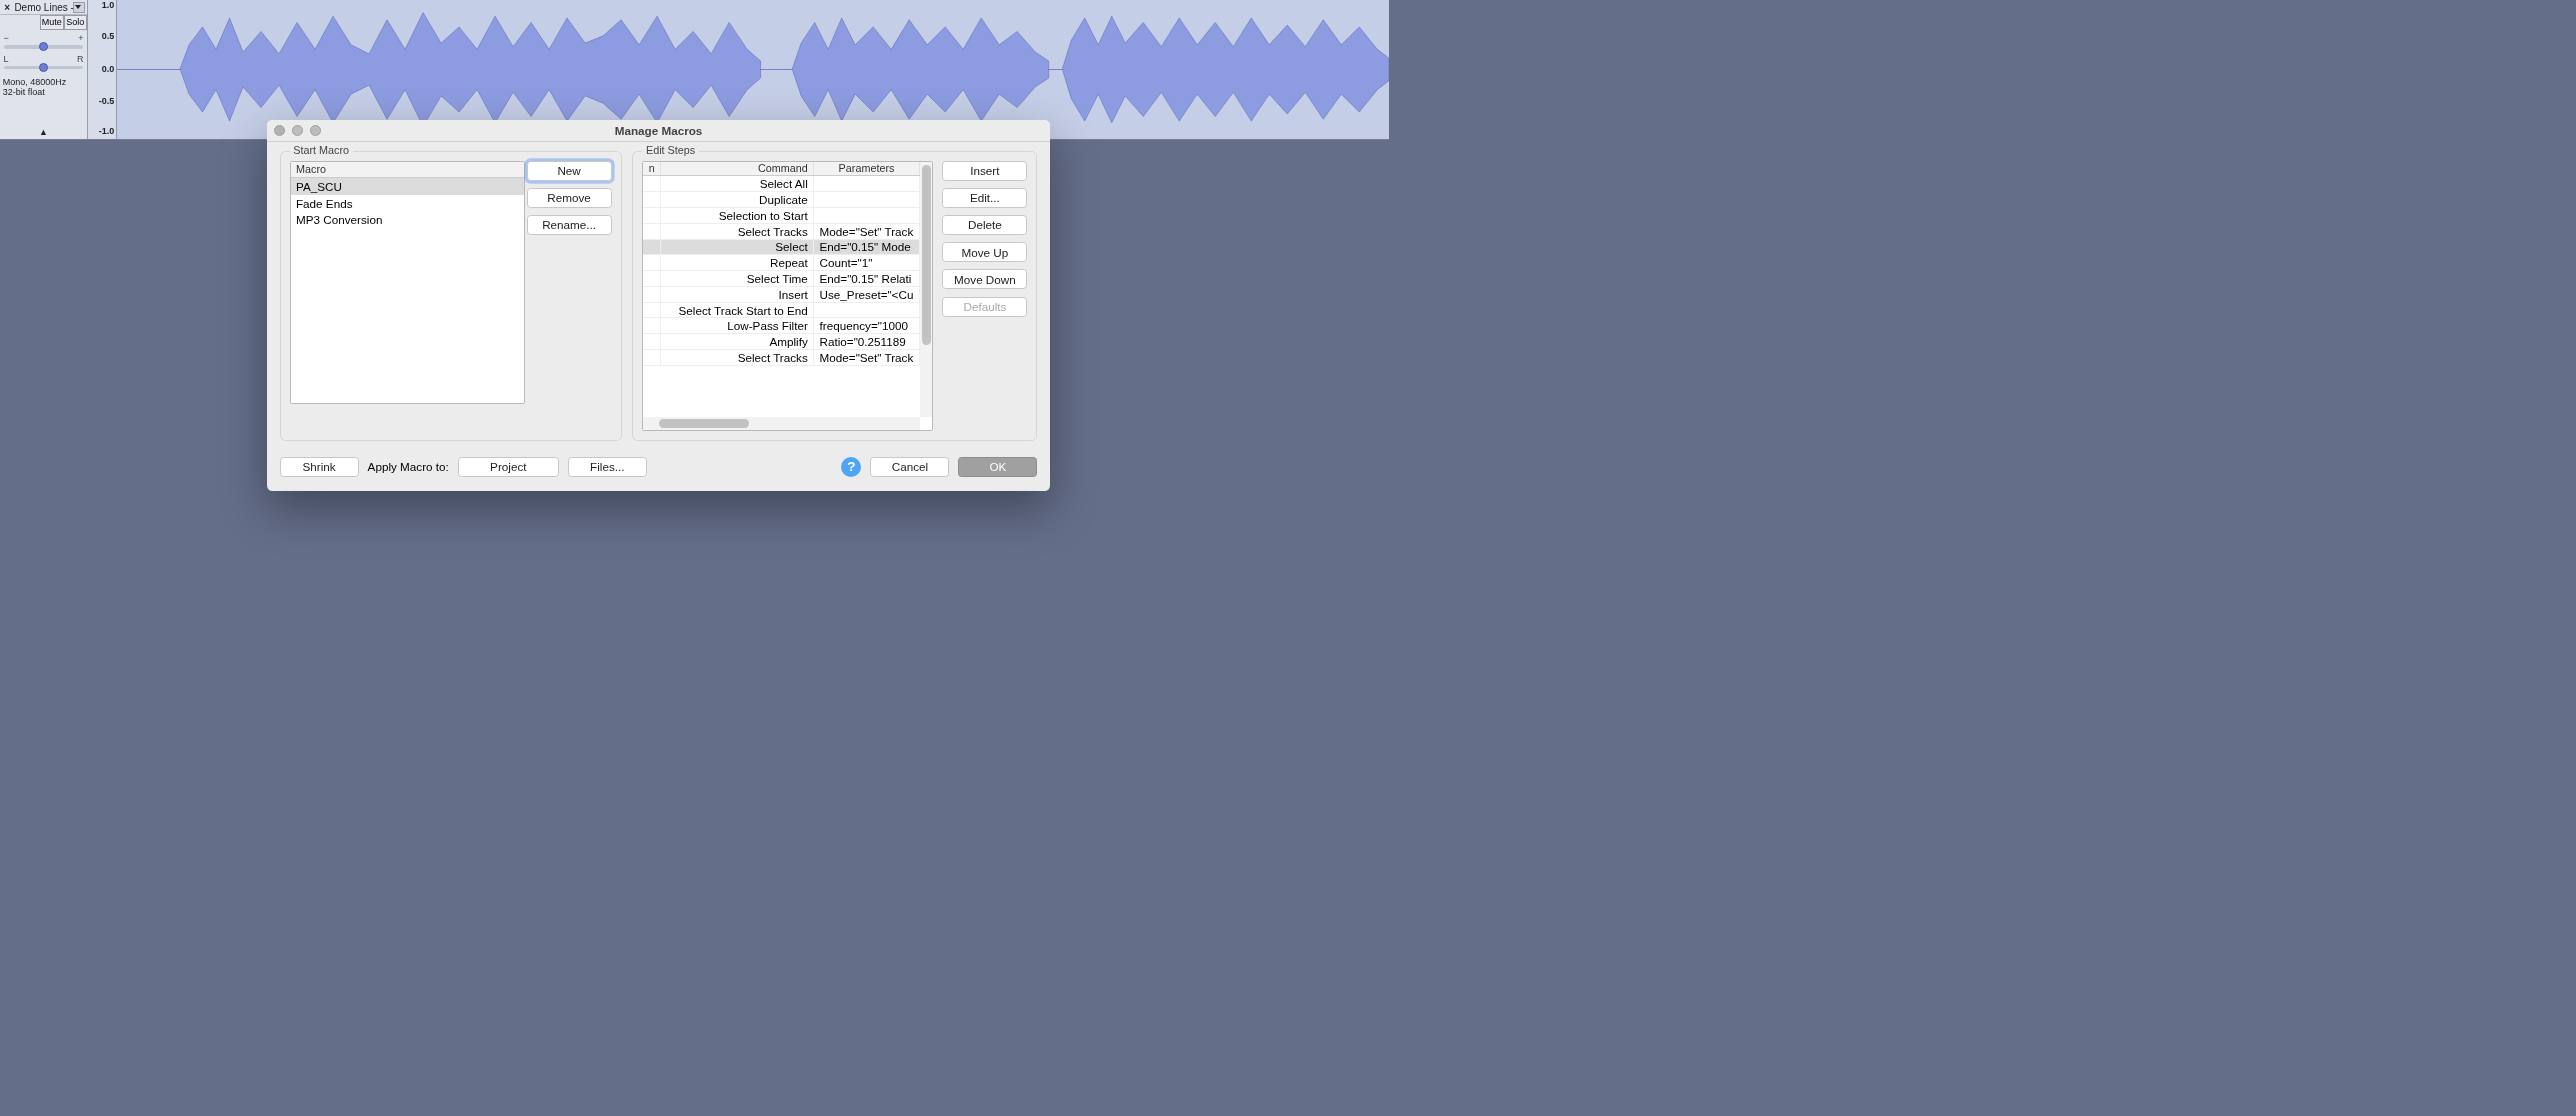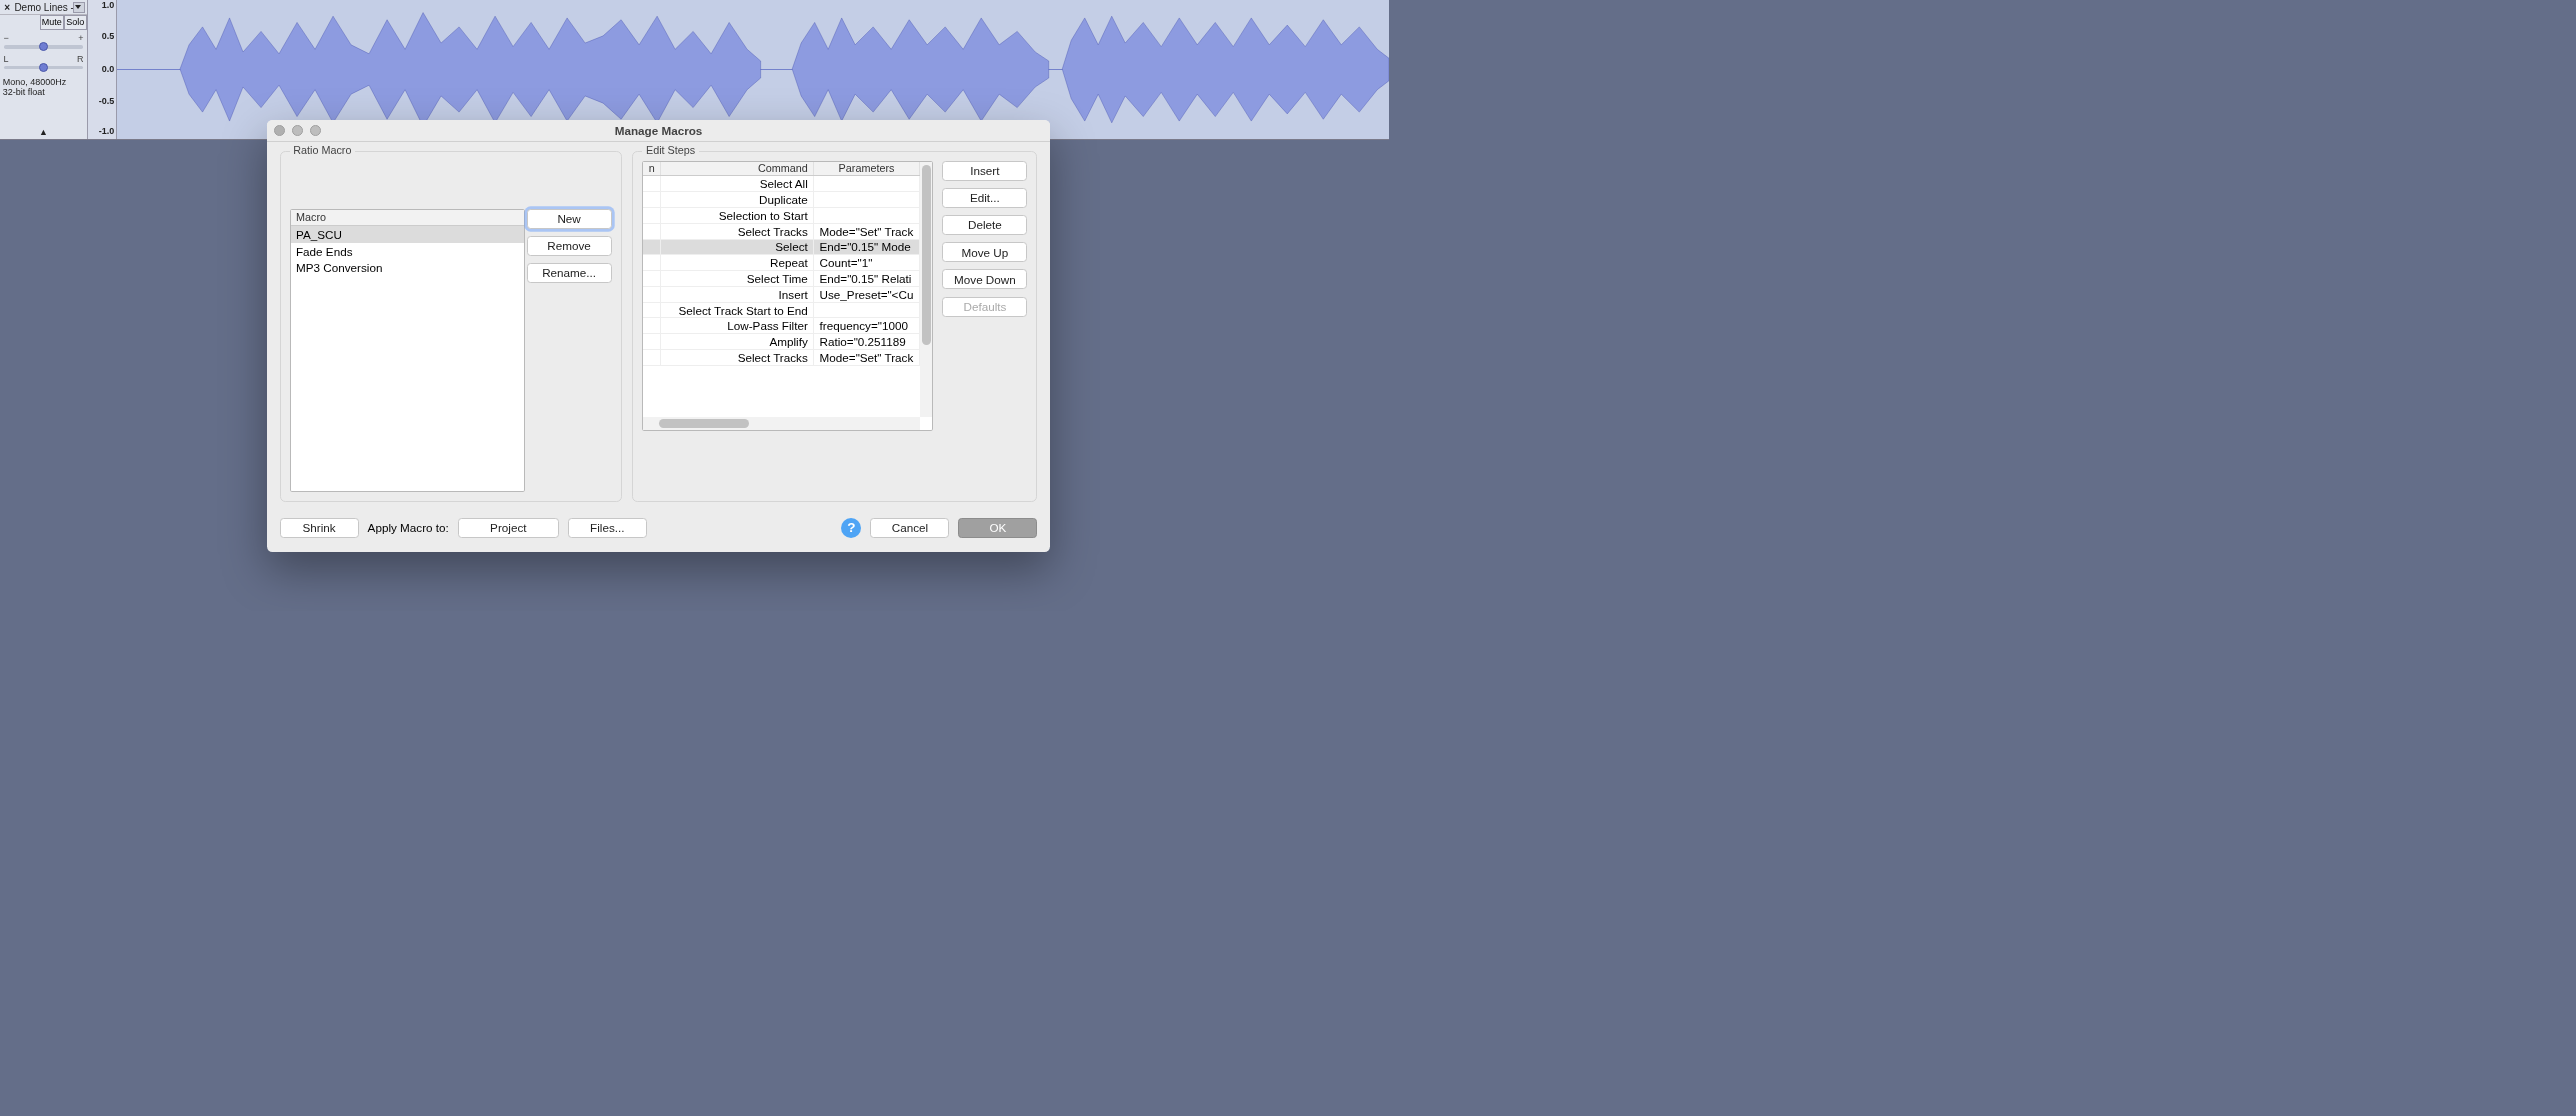--- a/index.html
+++ b/index.html
@@ -188,22 +188,21 @@
     position: absolute;
     top: -8px; left: 9px;
     background: #ececec;
     padding: 0 3.6px;
     font-size: 10.8px;
     color: #444;
   }
   .macro-content {
     display: flex;
     gap: 2px;
-    height: 283px;
-    margin-top: 48px;
+    height: 243px;
   }
   .list-box {
     flex: 1;
     background: #fff;
     border: 0.9px solid #b9b9b9;
     border-radius: 1.8px;
     overflow: auto;
     font-size: 11.7px;
   }
   .list-header {
@@ -410,21 +409,21 @@
       <div class="tl red"></div>
       <div class="tl"></div>
       <div class="tl"></div>
     </div>
     <div class="dlg-title">Manage Macros</div>
   </div>
 
   <div class="dlg-body">
 
     <div class="group" style="flex:0 0 342px">
-      <div class="group-label">Ratio Macro</div>
+      <div class="group-label">Start Macro</div>
       <div class="macro-content">
         <div class="list-box">
           <div class="list-header">Macro</div>
           <div id="macro-items">
               <div class="list-item selected">PA_SCU</div>
               <div class="list-item">Fade Ends</div>
               <div class="list-item">MP3 Conversion</div>
             </div>
         </div>
         <div class="btn-col">

